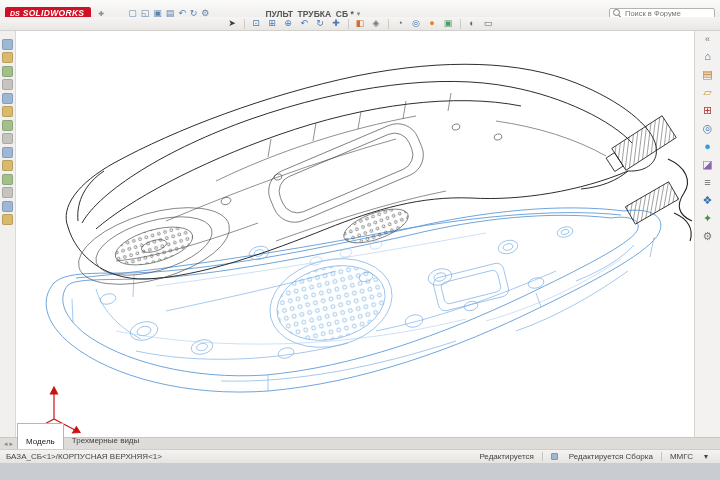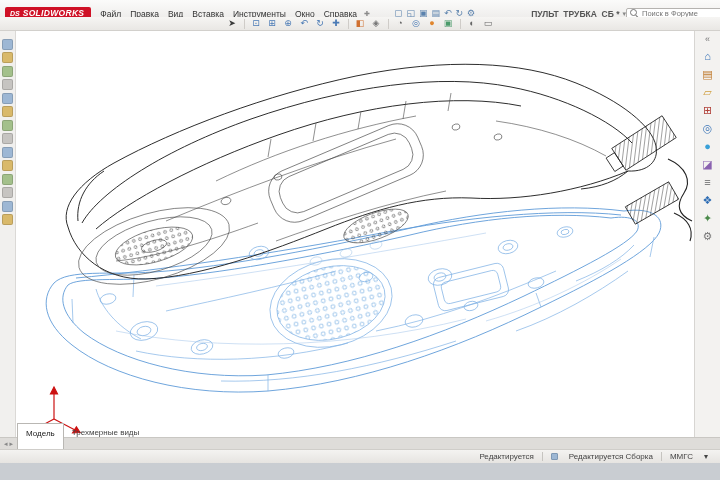--- a/index.html
+++ b/index.html
@@ -60,21 +60,21 @@
   .task-pane { position:absolute; top:31px; right:0; width:26px; height:406px;
     background:#f3f2f0; border-left:1px solid #d7d5d2; display:flex; flex-direction:column;
     align-items:center; padding-top:4px; gap:7px; }
   .tp-collapse { font-size:9px; color:#777; line-height:1; }
   .tp-ic { font-size:11px; line-height:1; }
 
   
   .tabbar { position:absolute; top:437px; left:0; right:0; height:12px; background:#dedcd9;
     border-top:1px solid #c9c7c3; display:flex; align-items:flex-end; font-size:8px; }
   .tab-nav { display:flex; gap:2px; padding:0 4px; color:#888; font-size:7px; align-self:center; }
-  .tab { padding:4px 8px; height:26px; line-height:11px; color:#444; white-space:nowrap;text-align:right; }
+  .tab { padding:12px 8px; height:26px; line-height:11px; color:#444; white-space:nowrap;text-align:right; }
   .tab.active { background:#fff; border:1px solid #b9b7b3; border-bottom:none; color:#222; }
 
   
   .statusbar { position:absolute; top:449px; left:0; right:0; height:14px;
     background:linear-gradient(#f4f3f1,#e6e4e1); border-top:1px solid #cfcdc9;
     display:flex; align-items:center; font-size:8px; color:#444; }
   .sb-left { margin-left:6px; white-space:nowrap; }
   .sb-right { margin-left:auto; display:flex; align-items:center; gap:8px; margin-right:12px; }
   .sb-sep { width:1px; height:9px; background:#c6c4c0; }
   .sb-chip { display:flex; align-items:center; gap:11px; white-space:nowrap; }
@@ -83,29 +83,20 @@
 </head>
 <body>
 
 <div class="app">
 
   <div class="menubar">
     <div class="logo">
       <span class="ds">DS</span>
       <span class="sw">SOLIDWORKS</span>
     </div>
-    <nav class="menus">
-      <span class="menu-item">Файл</span>
-      <span class="menu-item">Правка</span>
-      <span class="menu-item">Вид</span>
-      <span class="menu-item">Вставка</span>
-      <span class="menu-item">Инструменты</span>
-      <span class="menu-item">Окно</span>
-      <span class="menu-item">Справка</span>
-    </nav>
     <span class="pin">✚</span>
     <div class="qicons">
       <span class="qi">▢</span>
       <span class="qi">◱</span>
       <span class="qi">▣</span>
       <span class="qi">▤</span>
       <span class="qi">↶</span>
       <span class="qi">↻</span>
       <span class="qi">⚙</span>
     </div>
@@ -300,20 +291,21 @@
   <div class="tabbar">
     <div class="tab-nav">
       <span>◂</span>
       <span>▸</span>
     </div>
     <div class="tab active">Модель</div>
     <div class="tab">Трехмерные виды</div>
   </div>
 
   <div class="statusbar">
+    <span class="sb-left">БАЗА_СБ&lt;1&gt;/КОРПУСНАЯ ВЕРХНЯЯ&lt;1&gt;</span>
     <div class="sb-right">
       <span>Редактируется</span>
       <span class="sb-sep"></span>
       <span class="sb-chip">
         <span class="sb-ic"></span>
         <span>Редактируется Сборка</span>
       </span>
       <span class="sb-sep"></span>
       <span class="sb-chip">
         <span>ММГС</span>

